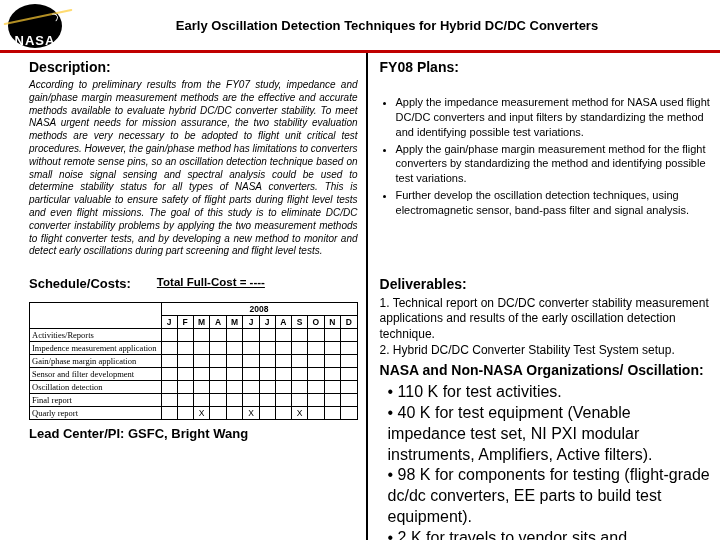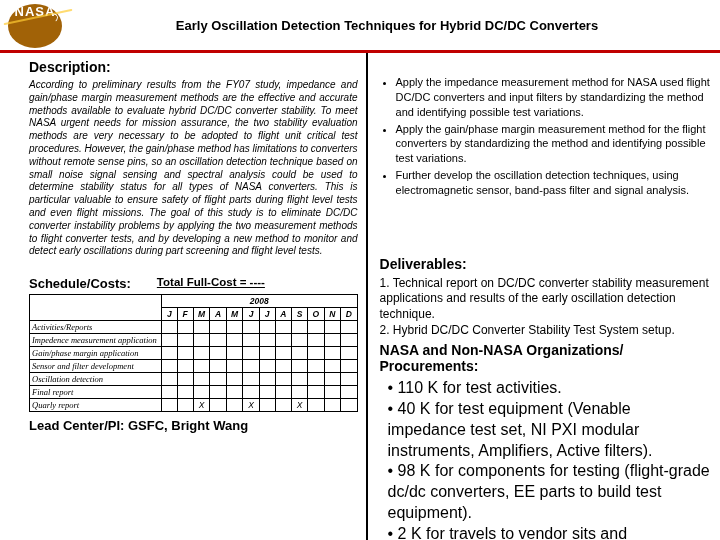--- a/index.html
+++ b/index.html
@@ -1,33 +1,33 @@
 <!DOCTYPE html>
 <html><head>
 <meta charset="utf-8">
 <style>
 body { margin:0; font-family:Arial,Helvetica,sans-serif; background:#fff; width:720px; height:540px; overflow:hidden; }
 .header { display:flex; align-items:center; padding:4px 8px 2px 8px; }
-.logo { width:54px; height:44px; border-radius:50%; background:#a16207; position:relative; display:flex; align-items:flex-start; justify-content:center; flex-shrink:0; }
+.logo { width:54px; height:44px; border-radius:50%; background:#000000; position:relative; display:flex; align-items:flex-end; justify-content:center; flex-shrink:0; }
 .logo span { color:#fff; font-weight:bold; font-size:13px; letter-spacing:1px; }
 .logo::before { content:""; position:absolute; width:70px; height:2px; background:#fc3; top:12px; left:-5px; transform:rotate(-12deg); border-radius:2px; opacity:.7; }
 .logo::after { content:""; position:absolute; width:46px; height:14px; border:1.5px solid #fff; border-color:transparent #fff transparent transparent; border-radius:50%; top:14px; left:4px; transform:rotate(-25deg); }
 .title { flex:1; text-align:center; font-weight:bold; font-size:13px; line-height:1.25; padding:0 8px; }
 .redline { height:3px; background:#c00000; margin:0; }
 .columns { display:flex;padding-left:19px; }
 .left { width:358px; padding:6px 8px 0 10px; border-right:2.5px solid #000; box-sizing:border-box; }
 .right { width:362px; padding:6px 10px 0 12px; box-sizing:border-box; }
 .h1 { font-weight:bold; font-size:14px; margin-bottom:4px; }
 .desc { font-size:10px; line-height:1.28; text-align:justify;font-style:italic; }
 ul { margin:2px 0; padding-left:16px; }
 ul li { font-size:11px; line-height:1.35; margin-bottom:2px; }
 .sched-row { display:flex; align-items:flex-start; gap:26px; }
 .sched-lbl { font-weight:bold; font-size:13px; }
 .sched-total { font-weight:bold; font-size:11.5px; text-decoration:underline; }
-table.gantt { border-collapse:collapse; margin-top:3px; font-size:8.5px;font-style:italic; }
+table.gantt { border-collapse:collapse; margin-top:11px; font-size:8.5px; }
 table.gantt th, table.gantt td { border:1px solid #000; padding:0 2px; height:12px; }
 table.gantt th.year { font-weight:bold; }
 table.gantt td.act { text-align:left; font-family:"Times New Roman",serif; white-space:nowrap; padding-right:4px; }
 table.gantt th.m { width:14px; font-weight:bold; }
 table.gantt td.c { width:14px; text-align:center; }
 .lead { font-weight:bold; font-size:13px; margin-top:6px; }
 .num { font-size:12px; line-height:1.3; }
 .proc { font-size:16px; line-height:1.3;margin-left:8px; }
 </style>
 </head>
@@ -180,37 +180,38 @@
             <td class="c"></td>
             <td class="c"></td>
           </tr>
         </tbody>
     </table>
 
     <div class="lead">Lead Center/PI: GSFC, Bright Wang</div>
   </div>
 
   <div class="right">
+    <div class="h1">FY08 Plans:</div>
     <div style="height:14px"></div>
     <ul id="plans-list">
         <li>Apply the impedance measurement method for NASA used flight DC/DC converters and input filters by standardizing the method and identifying possible test variations.</li>
         <li>Apply the gain/phase margin measurement method for the flight converters by standardizing the method and identifying possible test variations.</li>
         <li>Further develop the oscillation detection techniques, using electromagnetic sensor, band-pass filter and signal analysis.</li>
       </ul>
 
     <div style="height:56px"></div>
 
     <div class="h1">Deliverables:</div>
     <div id="deliv-list">
         <div class="num">1. Technical report on DC/DC converter stability measurement applications and results of the early oscillation detection technique.</div>
         <div class="num">2. Hybrid DC/DC Converter Stability Test System setup.</div>
       </div>
 
     <div style="height:4px"></div>
-    <div class="h1">NASA and Non-NASA Organizations/ Procurements:</div>
+    <div class="h1">NASA and Non-NASA Organizations/ Oscillation:</div>
     <div id="proc-list">
         <div class="proc">• 110 K for test activities.</div>
         <div class="proc">• 40 K for test equipment (Venable impedance test set, NI PXI modular instruments, Amplifiers, Active filters).</div>
         <div class="proc">• 98 K for components for testing (flight-grade dc/dc converters, EE parts to build test equipment).</div>
         <div class="proc">• 2 K for travels to vendor sits and conference.</div>
       </div>
   </div>
 </div>
 
 </body></html>

